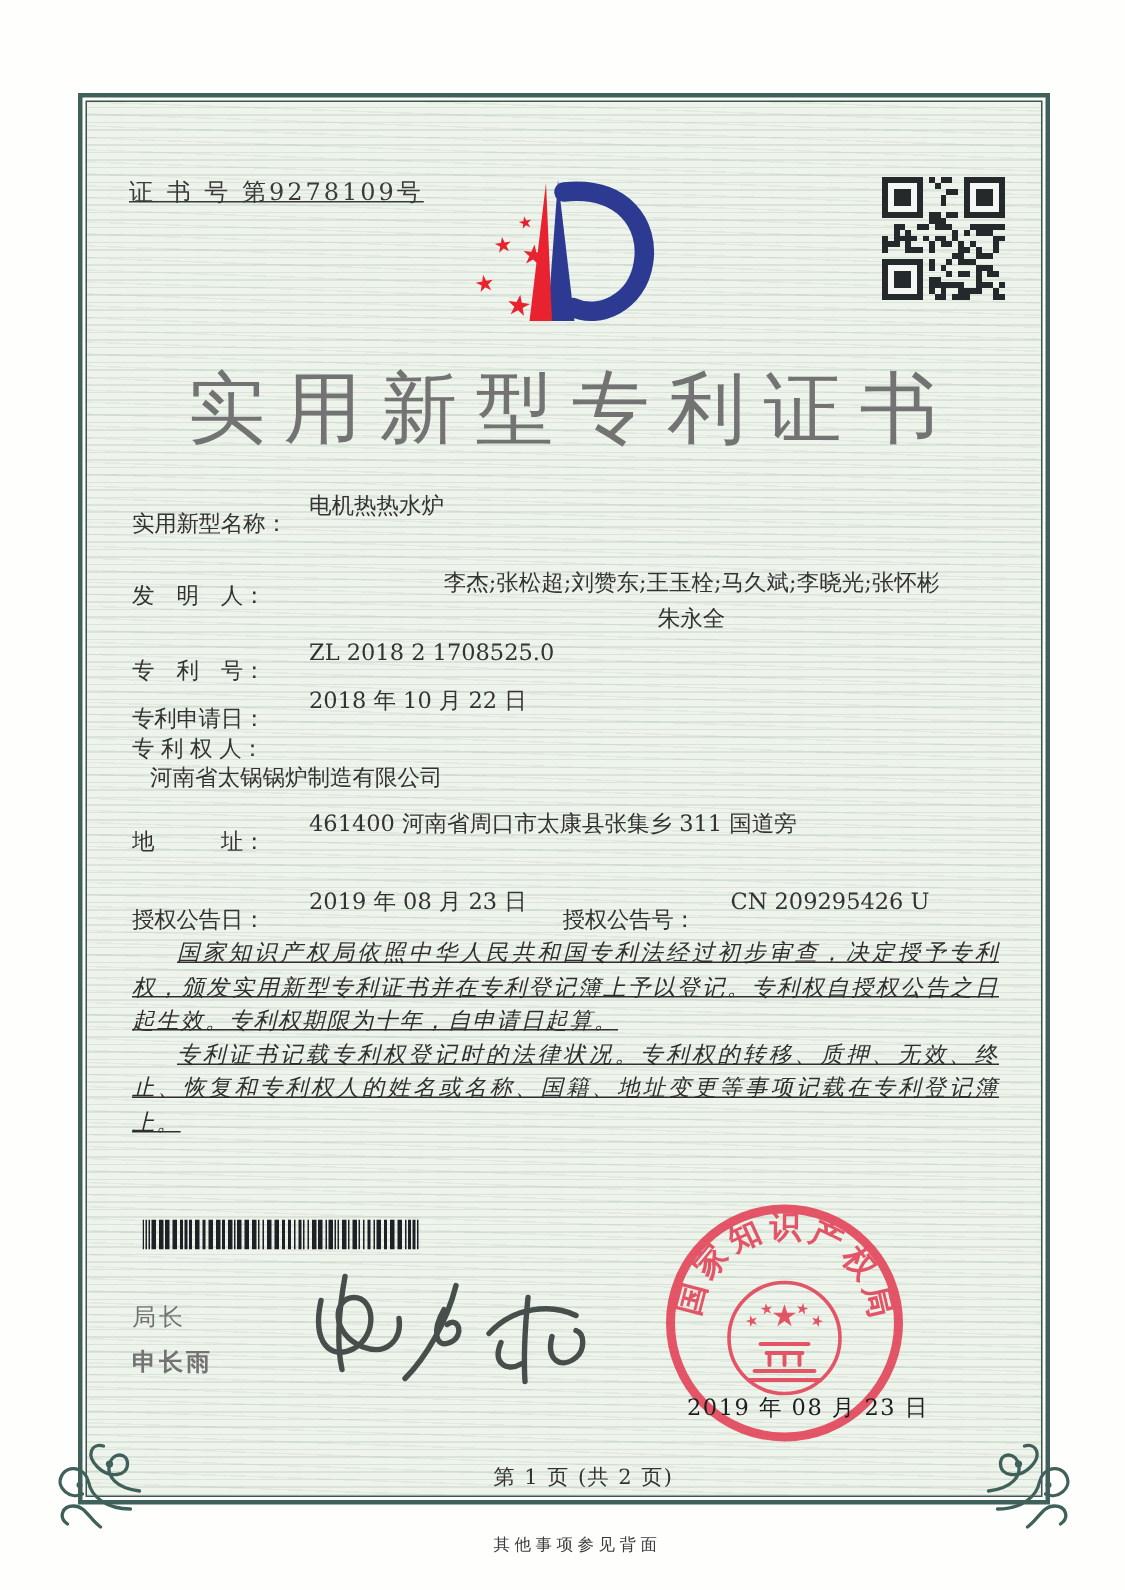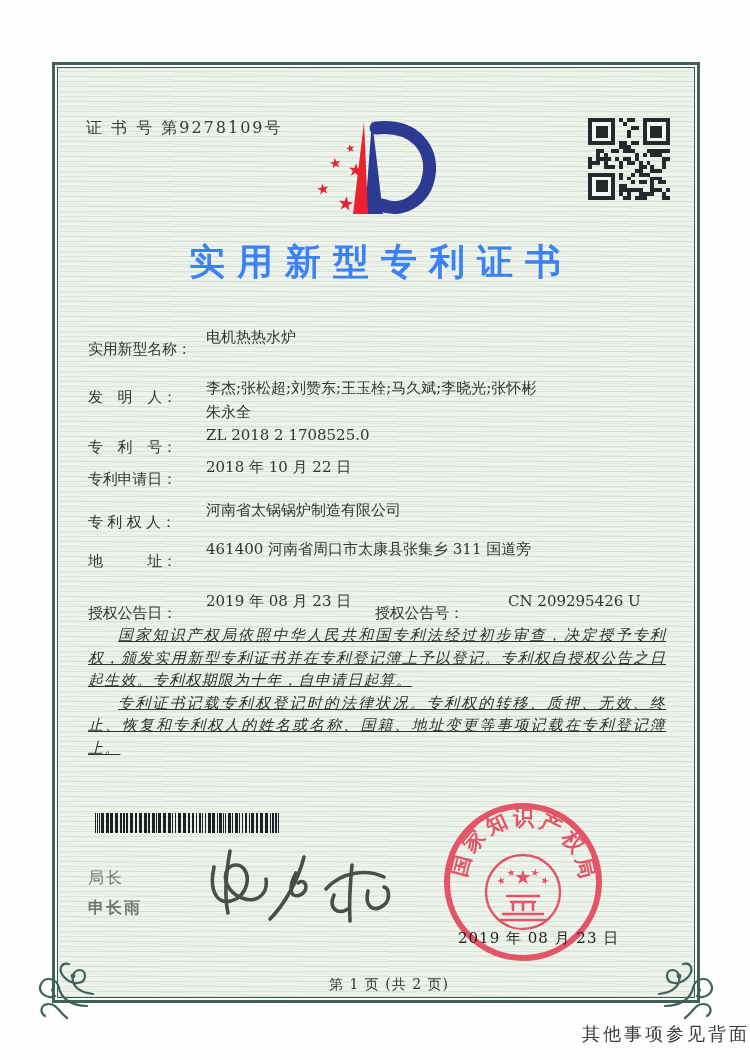--- a/index.html
+++ b/index.html
@@ -10,36 +10,36 @@
          border:3px solid #40605735;border-color:#40605a;box-sizing:border-box;}
   .frame-inner{position:absolute;inset:2px;border:1px solid #3a564f;
          background-color:#eef3eb;
          background-image:
            repeating-linear-gradient(0deg, rgba(110,150,125,.16) 0, rgba(110,150,125,.16) 1px, transparent 1px, transparent 5px),
            repeating-linear-gradient(2deg, rgba(110,150,125,.09) 0, rgba(110,150,125,.09) 1px, transparent 1px, transparent 8px);}
   .corner{position:absolute;width:64px;height:64px;}
   .corner.br{right:-22px;bottom:-24px;}
   .corner.bl{left:-22px;bottom:-24px;transform:scaleX(-1);}
   .abs{position:absolute;}
-  .cert-no{left:86px;top:118px;font-size:16px;letter-spacing:2px;color:#3a3a3a;}
-  .title{left:0;right:0;top:238px;text-align:center;font-size:36px;letter-spacing:12px;
-         text-indent:12px;color:#3b82f6;font-weight:700;}
+  .cert-no{left:86px;top:118px;font-size:16px;letter-spacing:2px;color:#3a3a3a;text-decoration:underline;}
+  .title{left:0;right:0;top:238px;text-align:center;font-size:52px;letter-spacing:12px;
+         text-indent:12px;color:#737373;font-weight:400;}
   .row{left:88px;display:flex;font-size:15px;color:#333;}
   .row .label{width:106px;flex:0 0 auto;white-space:nowrap;letter-spacing:-0.2px;margin-top:12px;}
   .row .value{white-space:nowrap;margin-left:12px;}
-  .row .value.wrap{white-space:normal;width:470px;line-height:24px;}
-  .grant-pair2{position:absolute;left:287px;top:0;display:flex;gap:21px;}
+  .row .value.wrap{white-space:normal;width:470px;line-height:24px;text-align:center;}
+  .grant-pair2{position:absolute;left:287px;top:0;display:flex;}
   .grant-pair2 .label{width:100px;}
   .bodytext{left:88px;width:578px;top:624px;font-size:15px;line-height:22.6px;
             letter-spacing:1.2px;font-style:italic;color:#2f2f2f;text-align:justify;}
   .bodytext p{margin:0;text-indent:2em;text-decoration:underline;}
   .signer{left:88px;font-size:16px;letter-spacing:2px;color:#737373;text-align:center;}
   .seal-date{left:458px;top:929px;font-size:15px;letter-spacing:1px;color:#1e1e1e;z-index:6;}
   .page-no{left:0;right:0;top:976px;text-align:center;font-size:14px;letter-spacing:1px;color:#333;margin-left:28px;}
-  .back-note{left:0;right:0;top:1022px;text-align:right;font-size:18px;letter-spacing:3px;color:#3a3a3a;padding-left:20px;}
+  .back-note{left:0;right:0;top:1022px;text-align:center;font-size:11px;letter-spacing:3px;color:#3a3a3a;padding-left:20px;}
   svg{display:block;}
 </style>
 </head>
 <body>
 
 <div class="page">
 
   <div class="frame">
     <div class="frame-inner"></div>
 
@@ -203,39 +203,39 @@
       <rect x="2" y="16" width="3" height="3" fill="#242a2b"></rect>
     </svg>
 
   <div class="abs title">实用新型专利证书</div>
 
   <div class="abs row" style="top:328px;">
     <span class="label">实用新型名称：</span>
     <span class="value">电机热热水炉</span>
   </div>
 
-  <div class="abs row" style="top:376px;">
+  <div class="abs row" style="top:376px;gap:20px;">
     <span class="label">发　明　人：</span>
     <span class="value wrap">
       <span>李杰;张松超;刘赞东;王玉栓;马久斌;李晓光;张怀彬</span><br>
       <span>朱永全</span>
     </span>
   </div>
 
   <div class="abs row" style="top:426px;">
     <span class="label">专　利　号：</span>
     <span class="value">ZL 2018 2 1708525.0</span>
   </div>
 
   <div class="abs row" style="top:458px;">
     <span class="label">专利申请日：</span>
     <span class="value">2018 年 10 月 22 日</span>
   </div>
 
-  <div class="abs row" style="top:501px;">
+  <div class="abs row" style="top:478px;flex-direction:column;">
     <span class="label">专 利 权 人：</span>
     <span class="value">河南省太锅锅炉制造有限公司</span>
   </div>
 
   <div class="abs row" style="top:540px;">
     <span class="label">地　　　址：</span>
     <span class="value">461400 河南省周口市太康县张集乡 311 国道旁</span>
   </div>
 
   <div class="abs row" style="top:592px;width:578px;position:absolute;">

